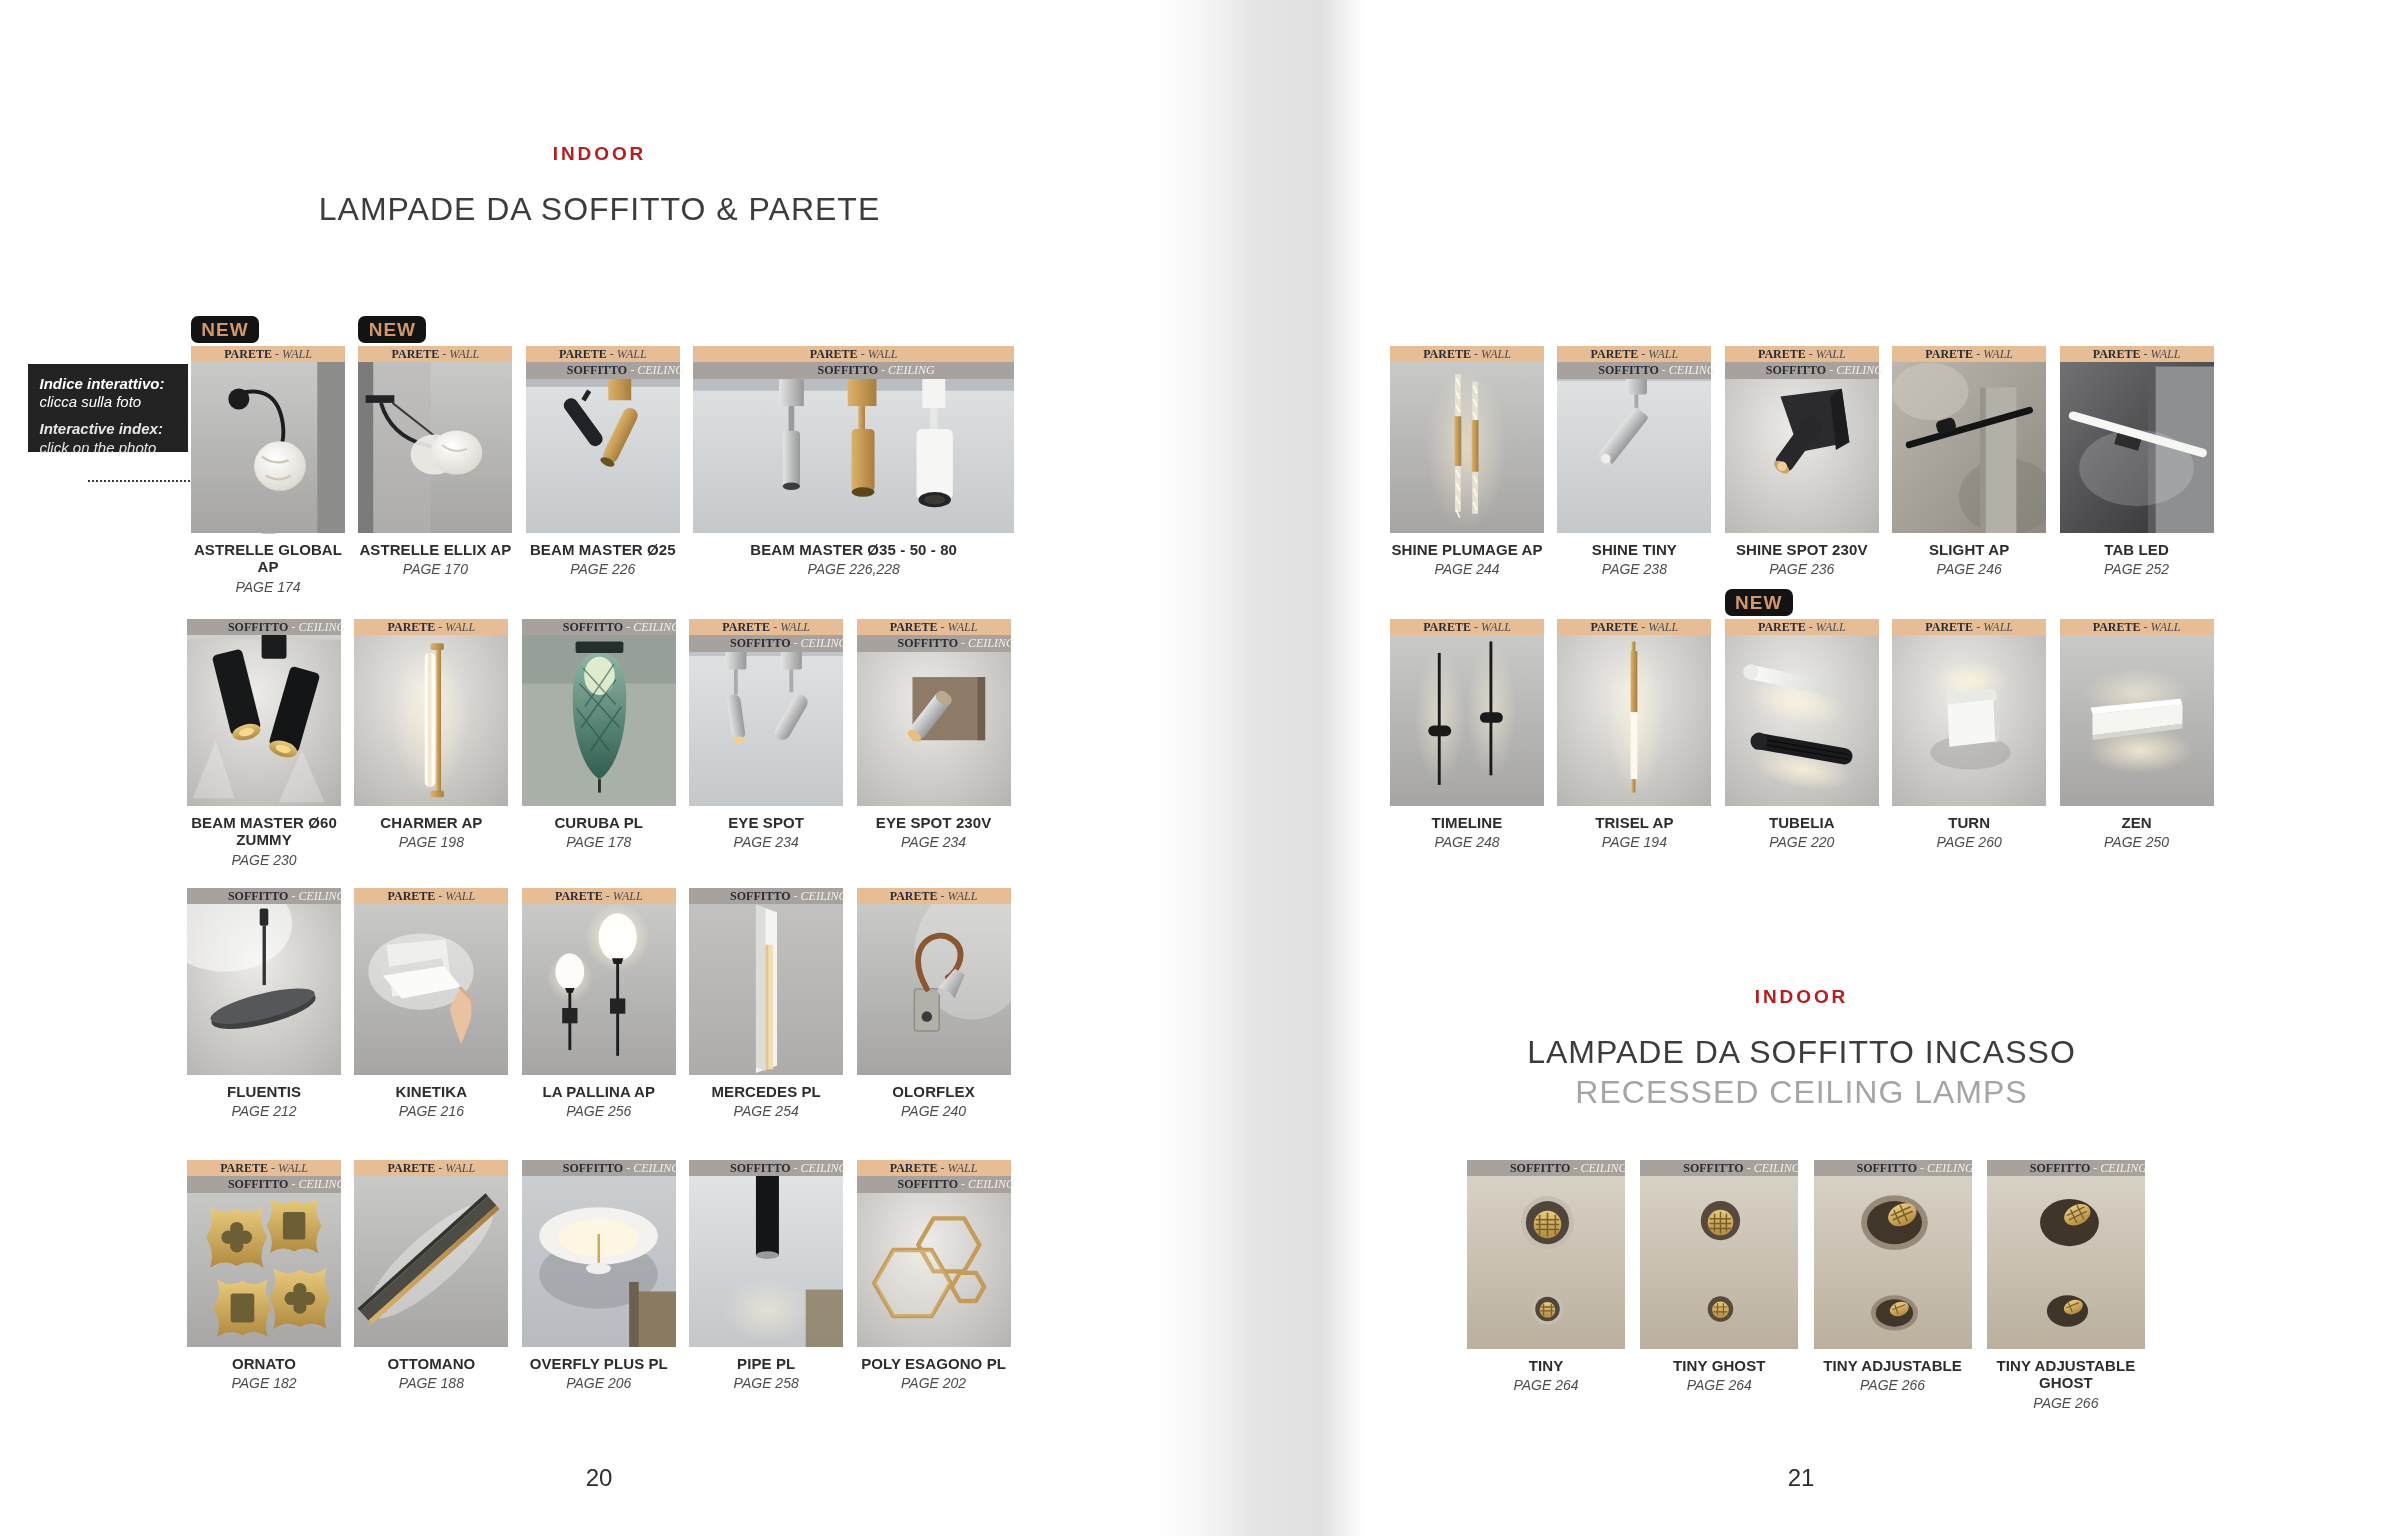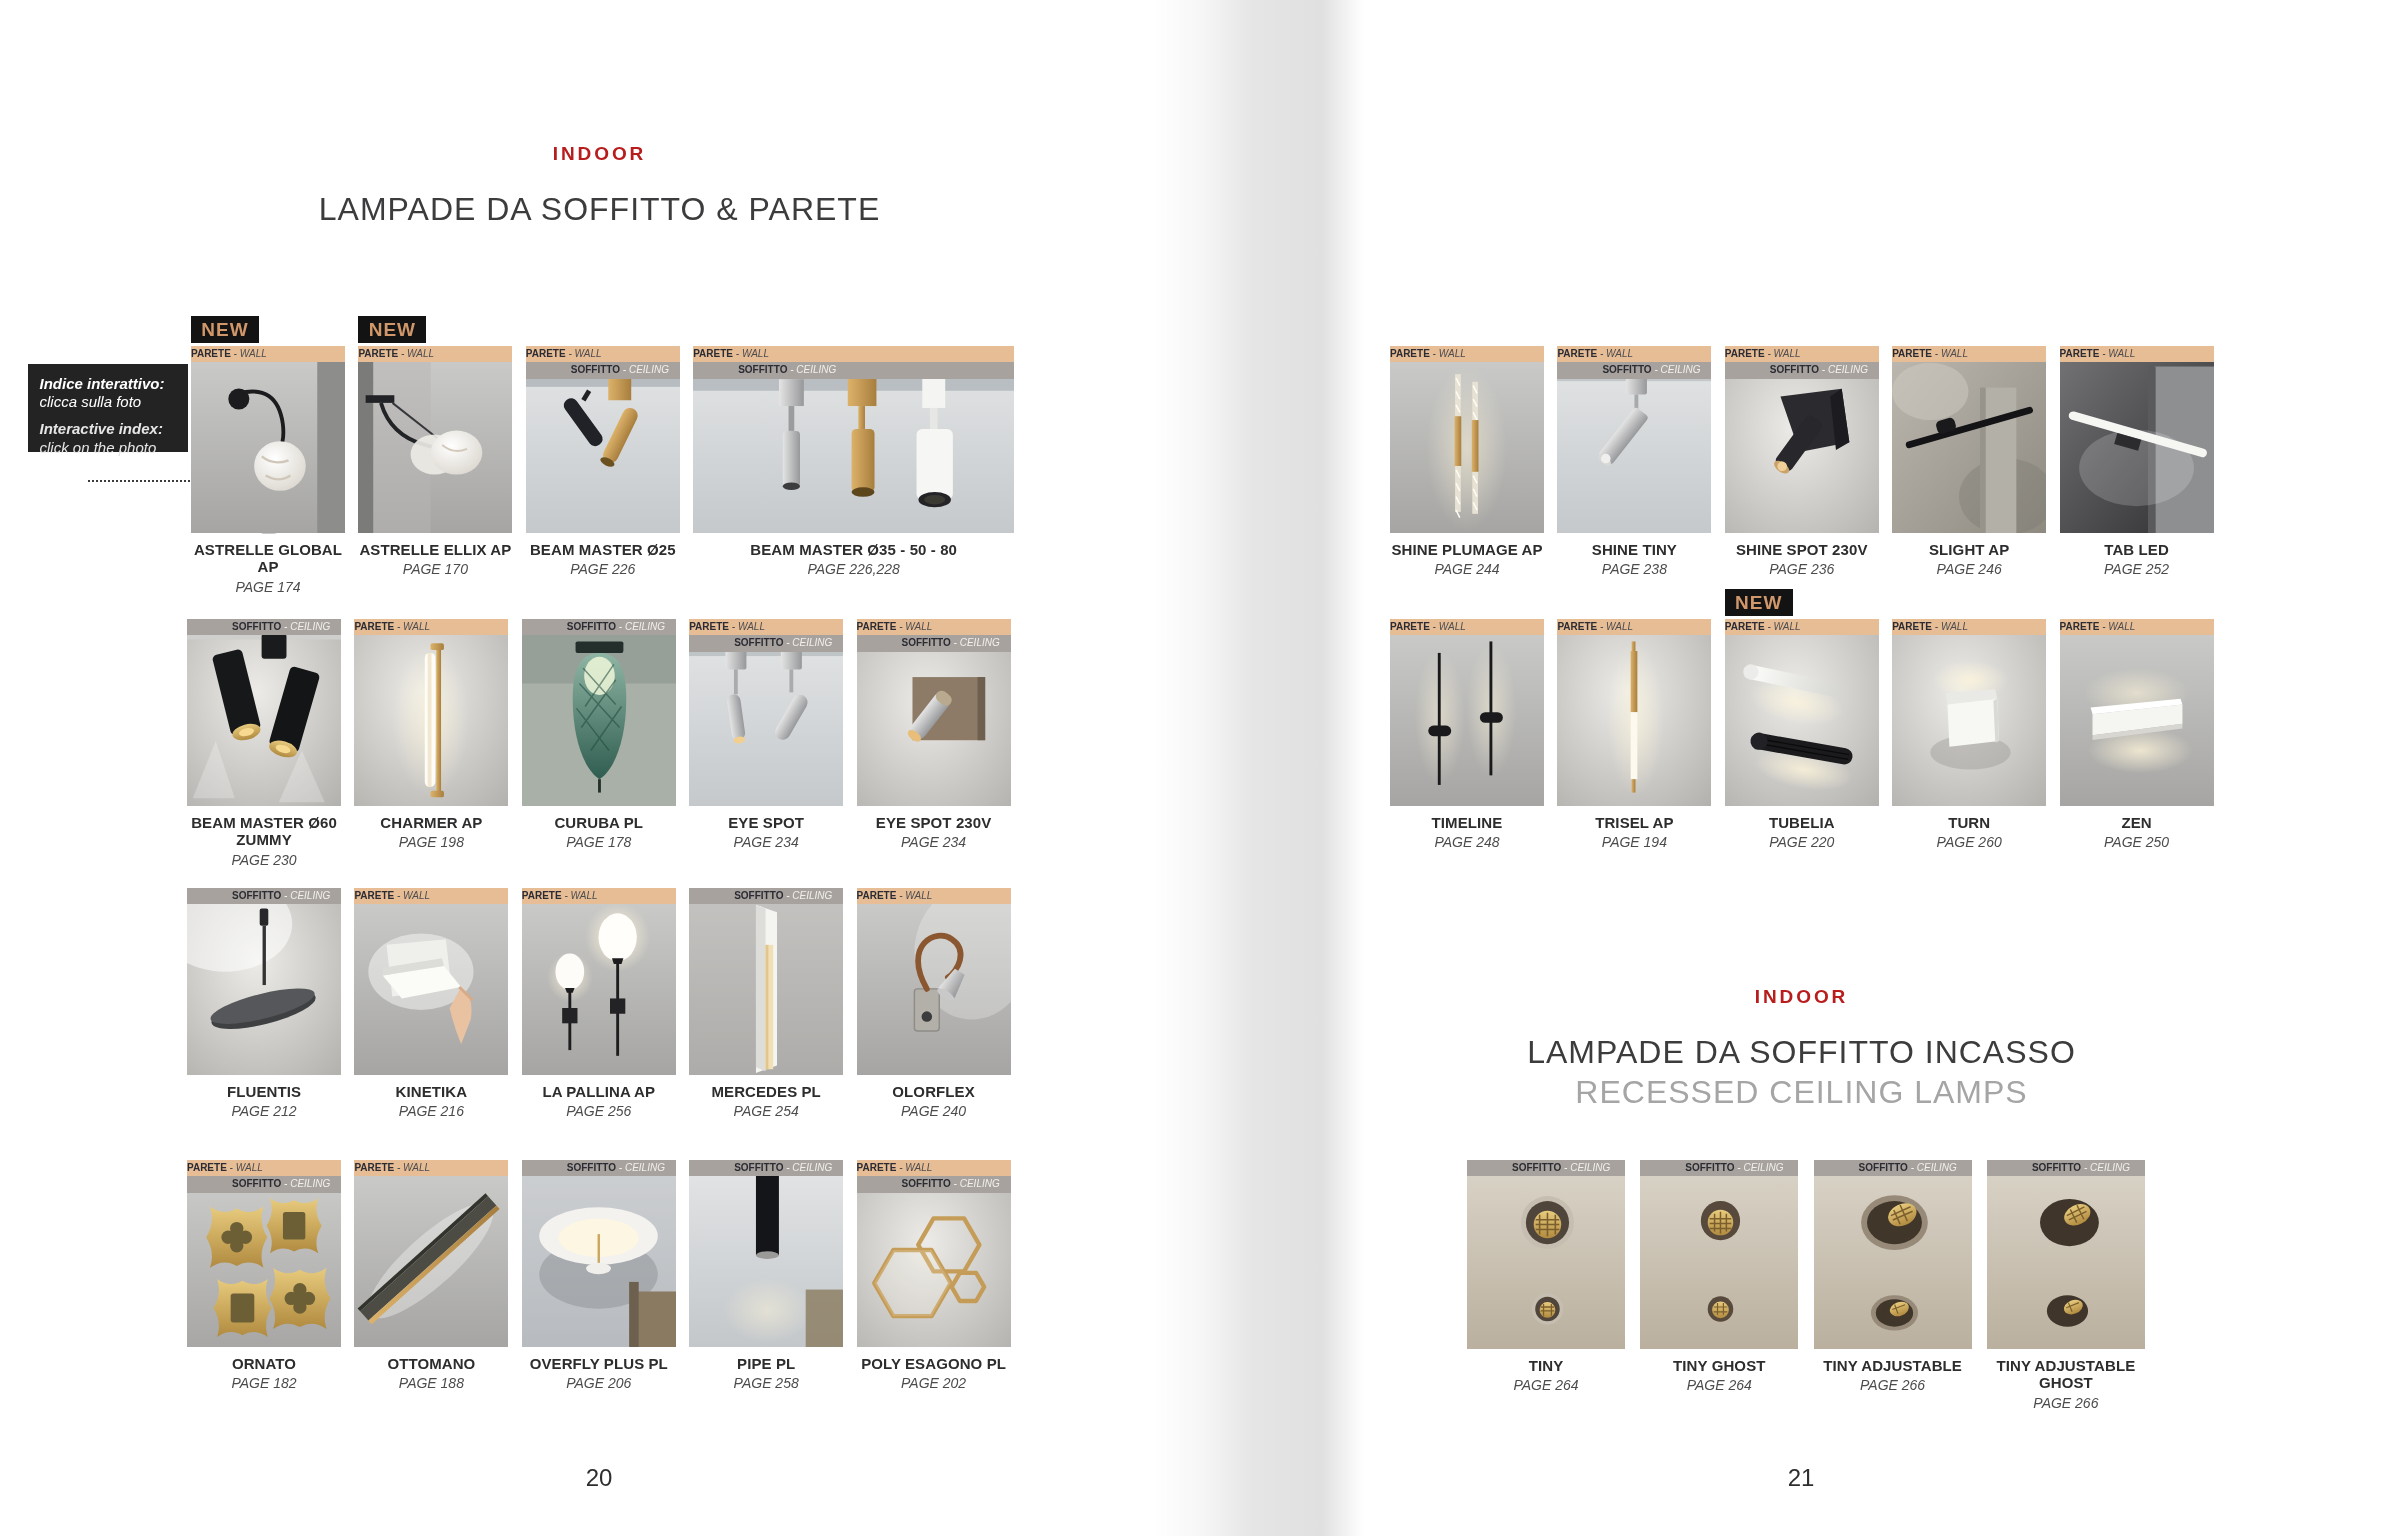--- a/index.html
+++ b/index.html
@@ -14,33 +14,33 @@
             letter-spacing:1px;font-weight:400;}
   .title-en{position:absolute;text-align:center;color:#a5a5a5;font-size:32px;
             letter-spacing:1px;font-weight:400;}
   .row{position:absolute;display:flex;gap:13.4px;align-items:flex-start;}
   .row-rec{gap:15.3px;}
   .tile{position:relative;width:154px;display:flex;flex-direction:column;}
   .tile.wide{width:321px;}
   .row-rec .tile{width:158px;}
   .media{display:flex;flex-direction:column;height:187px;}
   .row-rec .media{height:189px;}
-  .bar{height:16.3px;display:flex;align-items:center;justify-content:flex-start;
-       font-size:10px;line-height:16.3px;white-space:pre;flex:0 0 auto;}
+  .bar{height:16.3px;display:flex;align-items:center;justify-content:center;
+       font-size:12px;line-height:16.3px;white-space:pre;flex:0 0 auto;font-family:Liberation Serif, serif;}
   .bar .it{font-weight:bold;color:#2b2b33;}
   .bar .sep,.bar .en{font-style:italic;}
   .bar-wall{background:#e7bd95;}
   .bar-wall .sep,.bar-wall .en{color:#4d4d50;}
   .bar-ceiling{background:#a7a29d;padding-left:45px;}
   .bar-ceiling .sep,.bar-ceiling .en{color:#f2f0ea;}
   .shot{flex:1 1 auto;overflow:hidden;}
   .shot svg{width:100%;height:100%;display:block;}
   .badge{position:absolute;top:-30px;left:0;width:68px;height:27px;background:#131313;
          color:#d0976a;display:flex;align-items:center;justify-content:center;
-         font-weight:bold;font-size:19px;letter-spacing:1px;}
+         font-weight:bold;font-size:19px;letter-spacing:1px;border-radius:7px;}
   .caption{margin-top:7.6px;text-align:center;}
   .pname{font-size:15px;font-weight:bold;color:#2d2d2f;line-height:1.18;letter-spacing:0.1px;}
   .pref{font-size:14px;font-style:italic;color:#4c4c4e;margin-top:2.9px;}
   .note{position:absolute;left:28px;top:364px;width:160px;height:88px;background:#232323;
         color:#ffffff;font-size:15px;font-style:italic;padding:10.5px 5.7px 0 11.5px;
         box-sizing:border-box;line-height:1.24;}
   .note .b{font-weight:bold;}
   .note .gap{margin-top:8.6px;}
   .note .en-line{color:#e6e6e6;}
   .dots{position:absolute;left:88px;top:467px;width:170px;height:13.4px;

